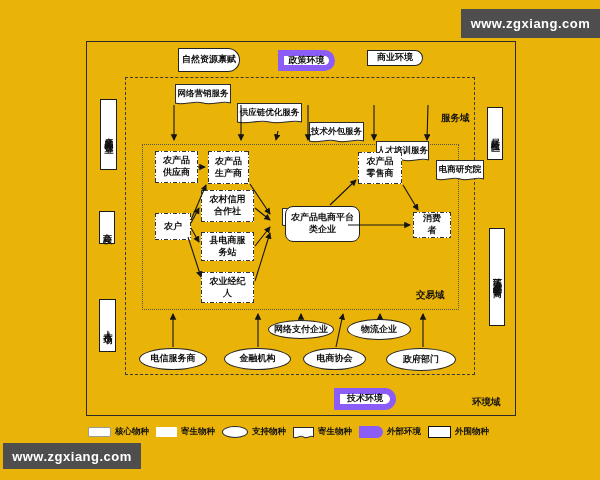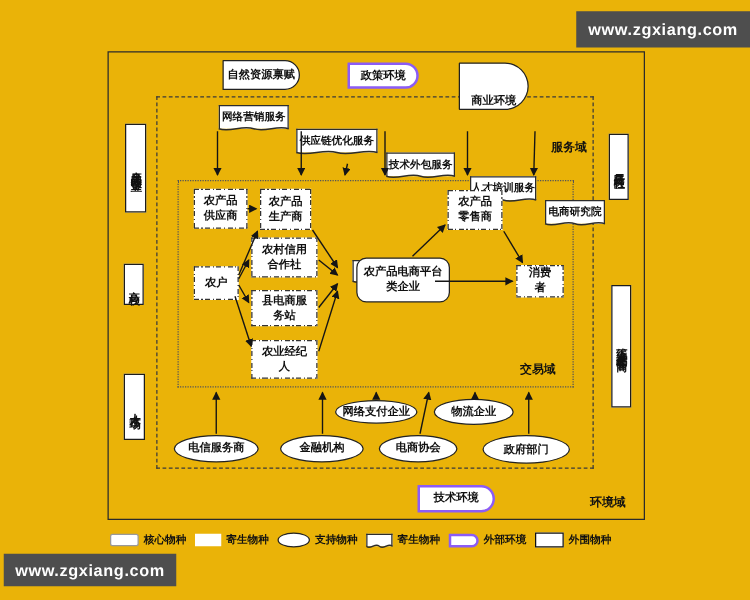--- a/index.html
+++ b/index.html
@@ -32,21 +32,21 @@
   
   .core{border:1.5px solid #222;border-radius:8px;padding:2px 4px;}
   
   .ellipse{border:1.2px solid #222;border-radius:50%;}
   
   .parasite{border:1px solid #2c2c2c;border-bottom:none;position:relative;font-size:8.5px;}
   .parasite .lbl{white-space:nowrap;}
   .wave{position:absolute;left:-1px;bottom:-3px;width:calc(100% + 2px);height:6px;overflow:visible;}
   
   .envshape{border:1.5px solid #222;border-radius:2px 50px 50px 2px;}
-  .envshape.light{border:2px solid #8b5cf6;}
+  .envshape.light{border:6px solid #8b5cf6;}
   
   .vbox{
     border:1.5px solid #1c1c1c;display:flex;align-items:center;justify-content:center;
     writing-mode:vertical-rl;text-orientation:upright;
     font-size:9px;font-weight:bold;letter-spacing:1.5px;background:#fff;padding:3px 1px;
   }
   .domain-label{font-size:9.5px;font-weight:bold;color:#111;}
   .watermark{
     background:#4e4e4e;color:#fff;font-size:13px;font-weight:bold;
     display:flex;align-items:center;justify-content:center;letter-spacing:.5px;
@@ -78,21 +78,21 @@
   <span class="abs domain-label" style="left:441px;top:112px;">服务域</span>
   <span class="abs domain-label" style="left:416px;top:289px;">交易域</span>
   <span class="abs domain-label" style="left:472px;top:396px;">环境域</span>
 
   <div class="abs node envshape" style="left:178px;top:48px;width:62px;height:24px;">
       <span class="lbl">自然资源禀赋</span>
     </div>
   <div class="abs node envshape light" style="left:278px;top:50px;width:57px;height:21px;">
       <span class="lbl">政策环境</span>
     </div>
-  <div class="abs node envshape" style="left:367px;top:50px;width:56px;height:38px;align-items:flex-end;">
+  <div class="abs node envshape" style="left:367px;top:50px;width:56px;height:16px;">
       <span class="lbl">商业环境</span>
     </div>
 
   <div class="abs node parasite" style="left:147px;top:84px;width:56px;height:19px;">
       <span class="lbl">网络营销服务</span>
       <svg class="wave" viewBox="0 0 60 6" preserveAspectRatio="none">
         <path d="M0,3 C10,6 20,0 30,3 C40,6 50,0 60,3" fill="none" stroke="#2c2c2c" stroke-width="1.2"></path>
       </svg>
     </div>
   <div class="abs node parasite" style="left:209px;top:84px;width:65px;height:19px;">

